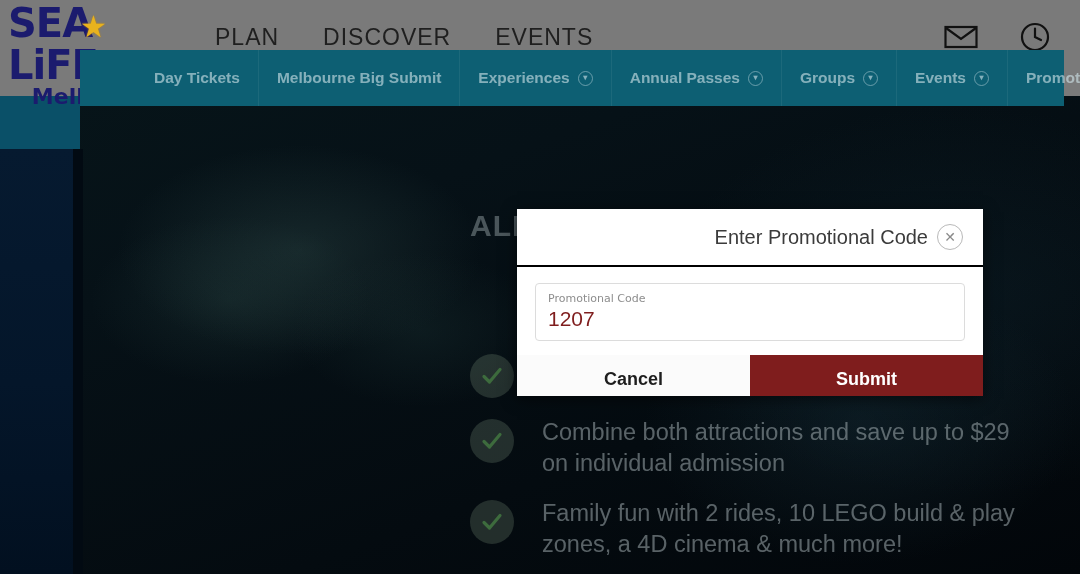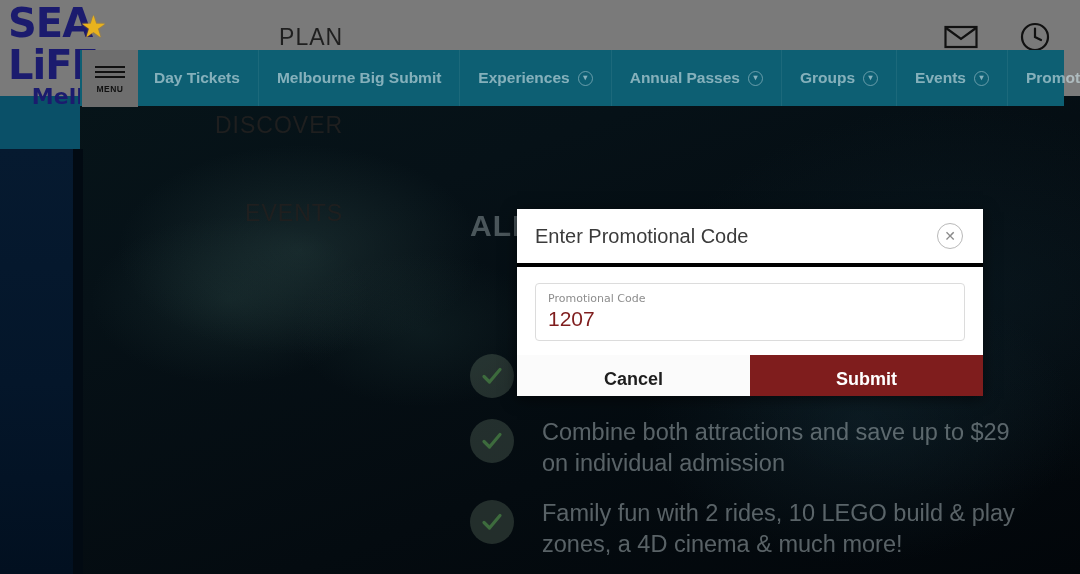--- a/index.html
+++ b/index.html
@@ -63,23 +63,22 @@
   .logo-sub {
     font-family: "DejaVu Sans", sans-serif;
     font-weight: 700;
     font-size: 22px;
     color: #1b1b6e;
     text-align: center;
     margin-top: -2px;
   }
   .topnav {
     position: absolute; left: 215px; top: 24px;
-    display: flex; gap: 61px;
-    align-items: flex-end;
-    flex-direction: column;
+    display: flex; gap: 44px;
+    align-items: center;
   }
   .topnav a {
     font-family: "Liberation Sans", sans-serif;
     font-size: 23px;
     letter-spacing: 1px;
     color: #1f1f1f;
     text-decoration: none;
     white-space: nowrap;
   }
   .topicons {
@@ -177,23 +176,24 @@
     left: 517px; top: 209px;
     width: 466px; height: 187px;
     background: #fff;
     box-shadow: 0 3px 14px rgba(0,0,0,.55);
     z-index: 10;
     display: flex; flex-direction: column;
     overflow: hidden;
   }
   .modal-head {
     height: 58px; flex: 0 0 58px;
-    display: flex; align-items: center; justify-content: space-between;
+    display: flex; align-items: center; justify-content: flex-end;
     padding: 0 20px 0 18px;
-    border-bottom: 4px solid #000000;
+    border-bottom: 2px solid #000000;
+    gap: 9px;
   }
   .modal-title {
     font-size: 20px; color: #3b3b3b; font-weight: 400;
   }
   .close-btn {
     width: 26px; height: 26px; border-radius: 50%;
     border: 1.5px solid #b9b9b9;
     display: flex; align-items: center; justify-content: center;
     color: #8a8a8a; font-size: 14px; line-height: 1;
     background: transparent; cursor: pointer;
@@ -330,28 +330,20 @@
     </div>
     <div class="subnav-item">
       <span>Events</span>
       <span class="caret">▾</span>
     </div>
     <div class="subnav-item">
       <span>Promotional Code</span>
     </div>
   </div>
 
-  <div class="menu-btn">
-    <span class="bars">
-      <span></span>
-        <span></span>
-        <span></span>
-    </span>
-    <span class="mlabel">MENU</span>
-  </div>
 
   <div class="modal">
     <div class="modal-head">
       <div class="modal-title">Enter Promotional Code</div>
       <button class="close-btn">✕</button>
     </div>
     <div class="modal-body">
       <div class="field">
         <label class="field-label">Promotional Code</label>
         <input class="field-input" type="text" value="1207" style="">

